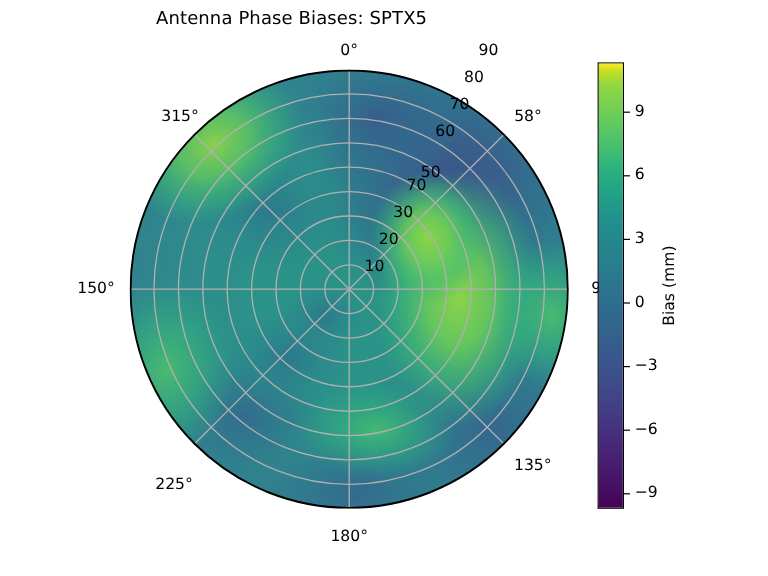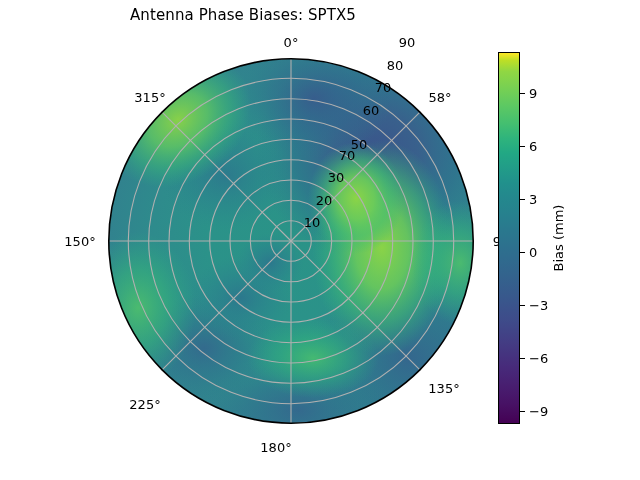--- a/index.html
+++ b/index.html
@@ -177,21 +177,21 @@
         <line x1="183" y1="183" x2="53.6" y2="53.6"></line>
       </g>
 
       <circle cx="183" cy="183" r="182.2" fill="none" stroke="#000000" stroke-width="1.6"></circle>
     </svg>
 
     <div class="ang-label" style="left:183px;top:-16px;">0°</div>
     <div class="ang-label" style="left:332px;top:39px;">58°</div>
     <div class="ang-label" style="left:393px;top:183px;">90</div>
     <div class="ang-label" style="left:336px;top:330px;">135°</div>
-    <div class="ang-label" style="left:168px;top:389px;">180°</div>
+    <div class="ang-label" style="left:183px;top:389px;">180°</div>
     <div class="ang-label" style="left:37px;top:346px;">225°</div>
     <div class="ang-label" style="left:-28px;top:183px;">150°</div>
     <div class="ang-label" style="left:42px;top:39px;">315°</div>
 
     <div class="rad-label" style="left:204px;top:164px;">10</div>
     <div class="rad-label" style="left:216px;top:142px;">20</div>
     <div class="rad-label" style="left:228px;top:119px;">30</div>
     <div class="rad-label" style="left:239px;top:97px;">70</div>
     <div class="rad-label" style="left:251px;top:74px;margin-top:12px;">50</div>
     <div class="rad-label" style="left:263px;top:52px;">60</div>

